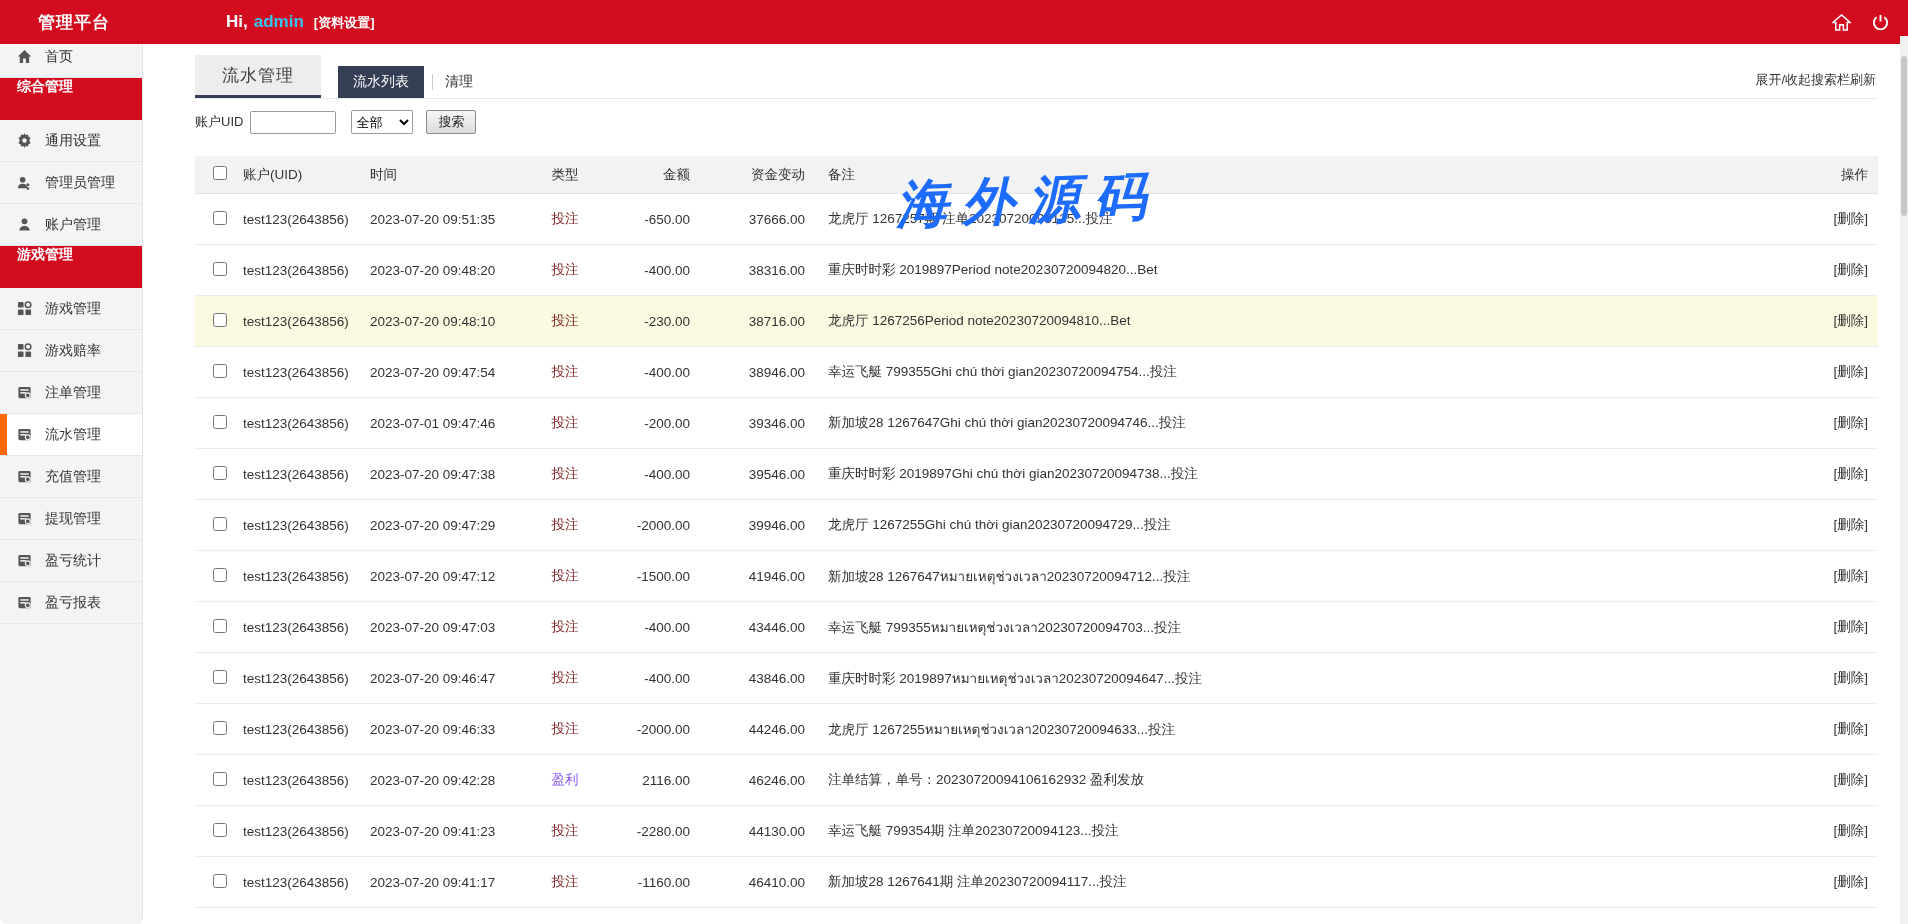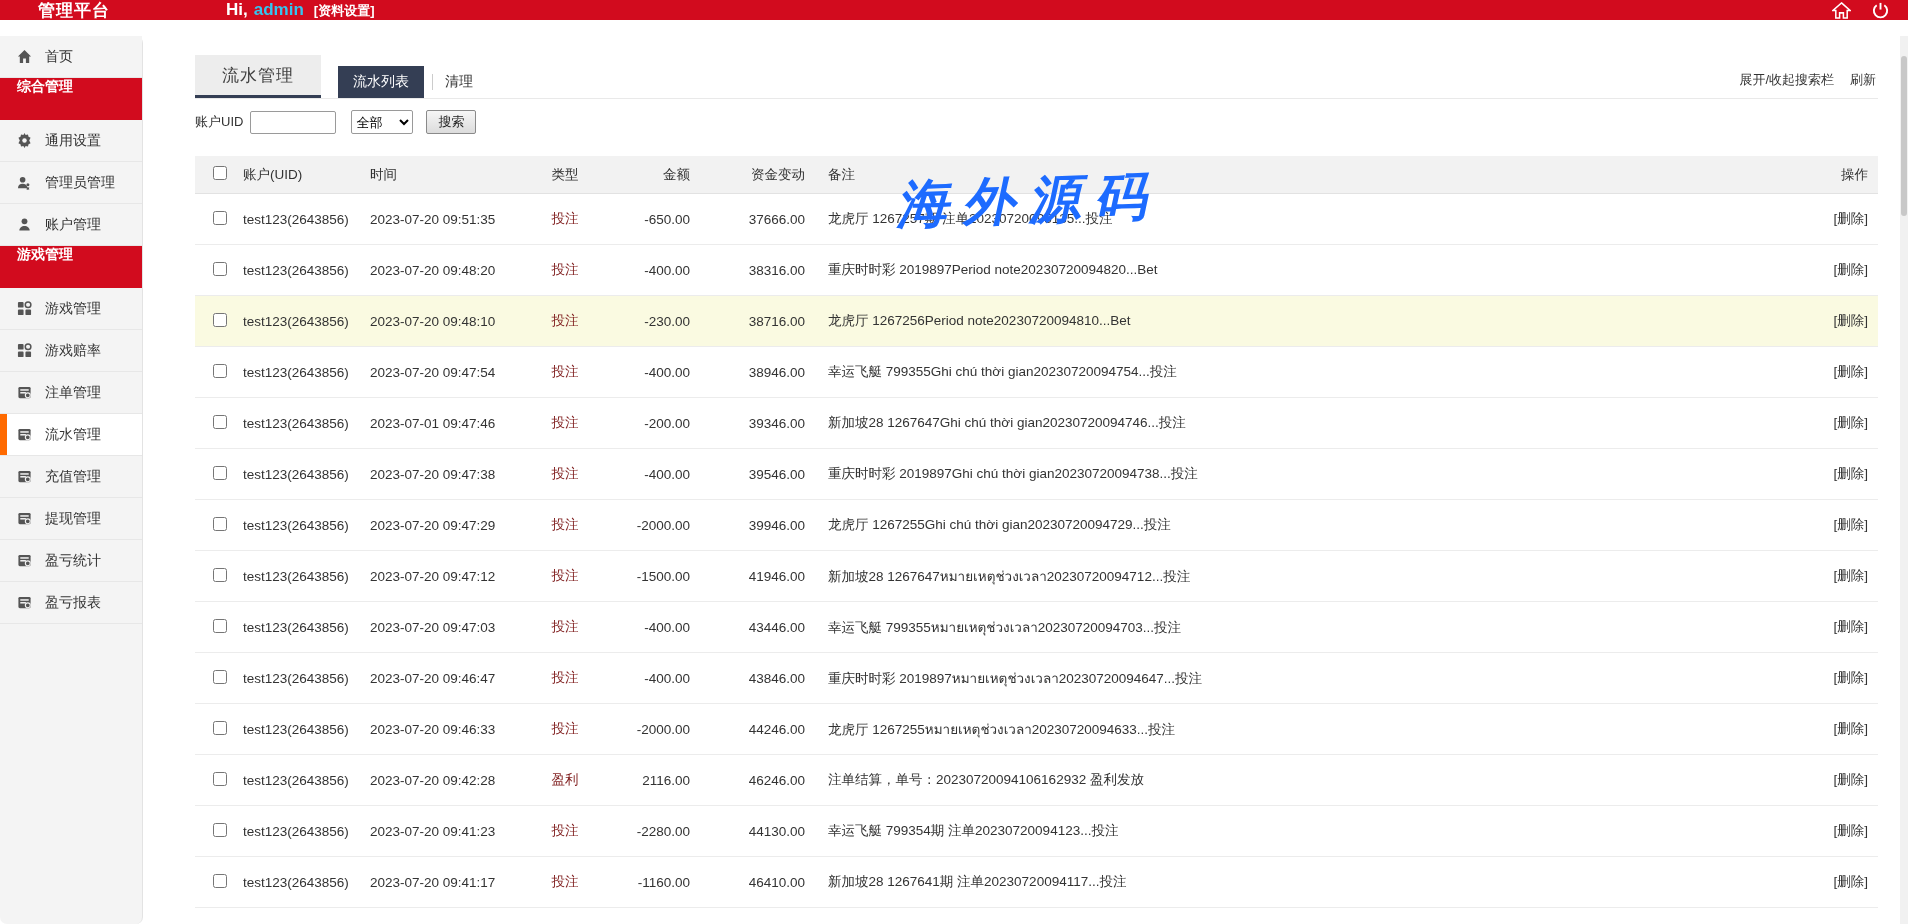--- a/index.html
+++ b/index.html
@@ -1,20 +1,20 @@
 <!DOCTYPE html>
 <html><head>
 <meta charset="utf-8">
 <style>
   * { margin:0; padding:0; box-sizing:border-box; }
   html,body { width:1908px; height:924px; overflow:hidden; background:#fff;
     font-family:"Liberation Sans","DejaVu Sans",sans-serif; }
 
   
-  .topbar { position:absolute; left:0; top:0; width:1908px; height:20px;
+  .topbar { position:absolute; left:0; top:0; width:1908px; height:44px;
     background:#d20b1e; display:flex; align-items:center; color:#fff; z-index:30; }
   .brand { margin-left:38px; font-size:17px; font-weight:bold; letter-spacing:1px; }
   .greet { margin-left:116px; font-size:17px; font-weight:bold; display:flex; align-items:baseline; gap:6px; }
   .greet .uname { color:#35c5f0; }
   .greet .profile { font-size:13px; font-weight:bold; margin-left:4px; cursor:pointer; }
   .top-icons { margin-left:auto; display:flex; align-items:center; gap:20px; margin-right:18px; }
   .top-icons svg { display:block; cursor:pointer; }
 
   
   .sidebar { position:absolute; left:0; top:36px; width:143px; height:888px;
@@ -33,21 +33,21 @@
 
   
   .tabstrip { display:flex; align-items:flex-end; border-bottom:1px solid #e9e9e9; position:relative; }
   .page-tab { background:#ededed; color:#404040; font-size:17px; padding:9px 27px 8px;
     border-bottom:3px solid #343e54; letter-spacing:1px; cursor:pointer; }
   .tabs { display:flex; align-items:flex-end; margin-left:17px; }
   .tab { font-size:14px; padding:7px 15px 7px; cursor:pointer; color:#333; }
   .tab.active { background:#343e54; color:#fff; }
   .tab-sep { width:1px; height:16px; background:#ccc; margin:0 2px 8px 8px; }
   .tab.plain { padding-left:10px; }
-  .strip-links { position:absolute; right:2px; bottom:9px; font-size:13px; color:#333; display:flex; gap:16px; }
+  .strip-links { position:absolute; right:2px; bottom:9px; font-size:13px; color:#333; display:flex; gap:0; }
   .strip-links span { cursor:pointer; }
 
   
   .searchrow { display:flex; align-items:center; margin-top:11px; font-size:13px; color:#333; gap:7px; }
   .searchrow input[type=text] { width:86px; height:23px; border:1px solid #9a9a9a; border-radius:2px; padding:0 4px; font-size:13px; }
   .searchrow select { height:24px; min-width:62px; border:1px solid #9a9a9a; border-radius:2px;
     background:#fff; font-size:13px; margin-left:8px; }
   .btn-search { margin-left:6px; height:24px; padding:0 11px; font-size:13px; color:#222;
     background:linear-gradient(#f6f6f6,#dcdcdc); border:1px solid #8a8a8a; border-radius:2px; cursor:pointer; }
 
@@ -58,21 +58,21 @@
   .trow.head { background:#f2f2f2; min-height:38px; border-bottom:1px solid #e2e2e2; color:#333; }
   .trow.highlight { background:#fafae1; }
   .c-check { padding-left:18px; }
   .c-check input { width:14px; height:14px; cursor:pointer; }
   .c-type { text-align:center; }
   .c-amt, .c-chg { text-align:right; }
   .c-remark { padding-left:23px; }
   .c-act { text-align:right; padding-right:10px; }
   .c-act span { cursor:pointer; }
   .t-bet { color:#7f1d1d; }
-  .t-profit { color:#7f1d1d; }
+  .t-profit { color:#8b5cf6; }
 
   
   .watermark { position:absolute; left:752px; top:130px; font-size:52px; font-weight:bold;
     font-style:italic; color:#1d6bff; letter-spacing:14px; transform:rotate(-2deg);
     font-family:"Liberation Serif","DejaVu Serif",serif; pointer-events:none; white-space:nowrap; z-index:20; }
 
   
   .scrollbar { position:absolute; right:0; top:36px; width:8px; height:888px; background:#f1f1f1; z-index:40; }
   .scroll-thumb { position:absolute; top:20px; left:1px; width:6px; height:160px; background:#c8c8c8; border-radius:3px; }
 </style>

